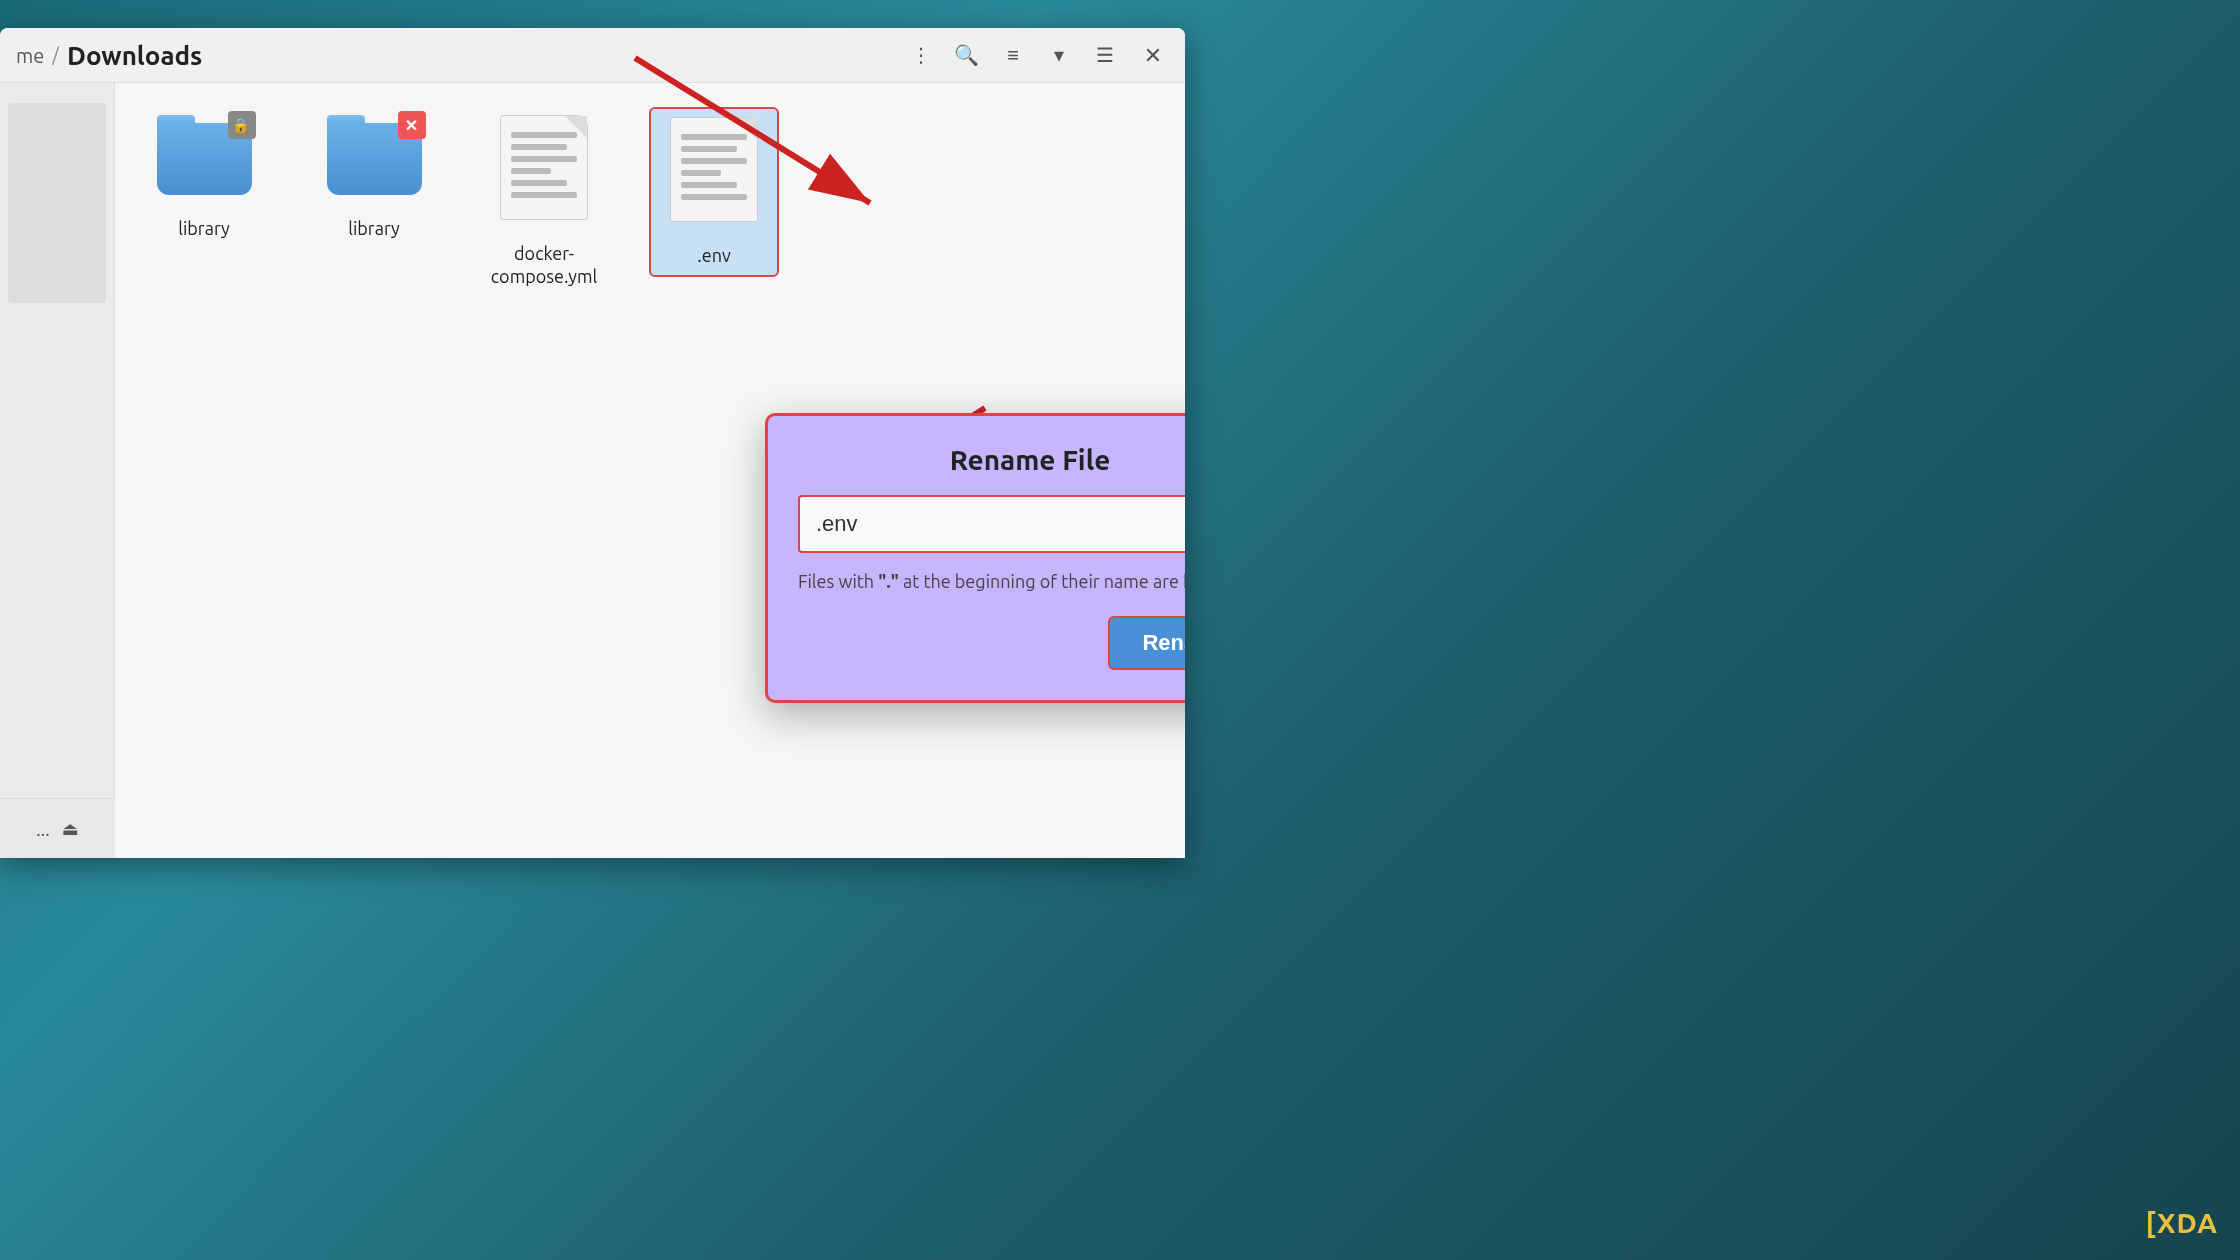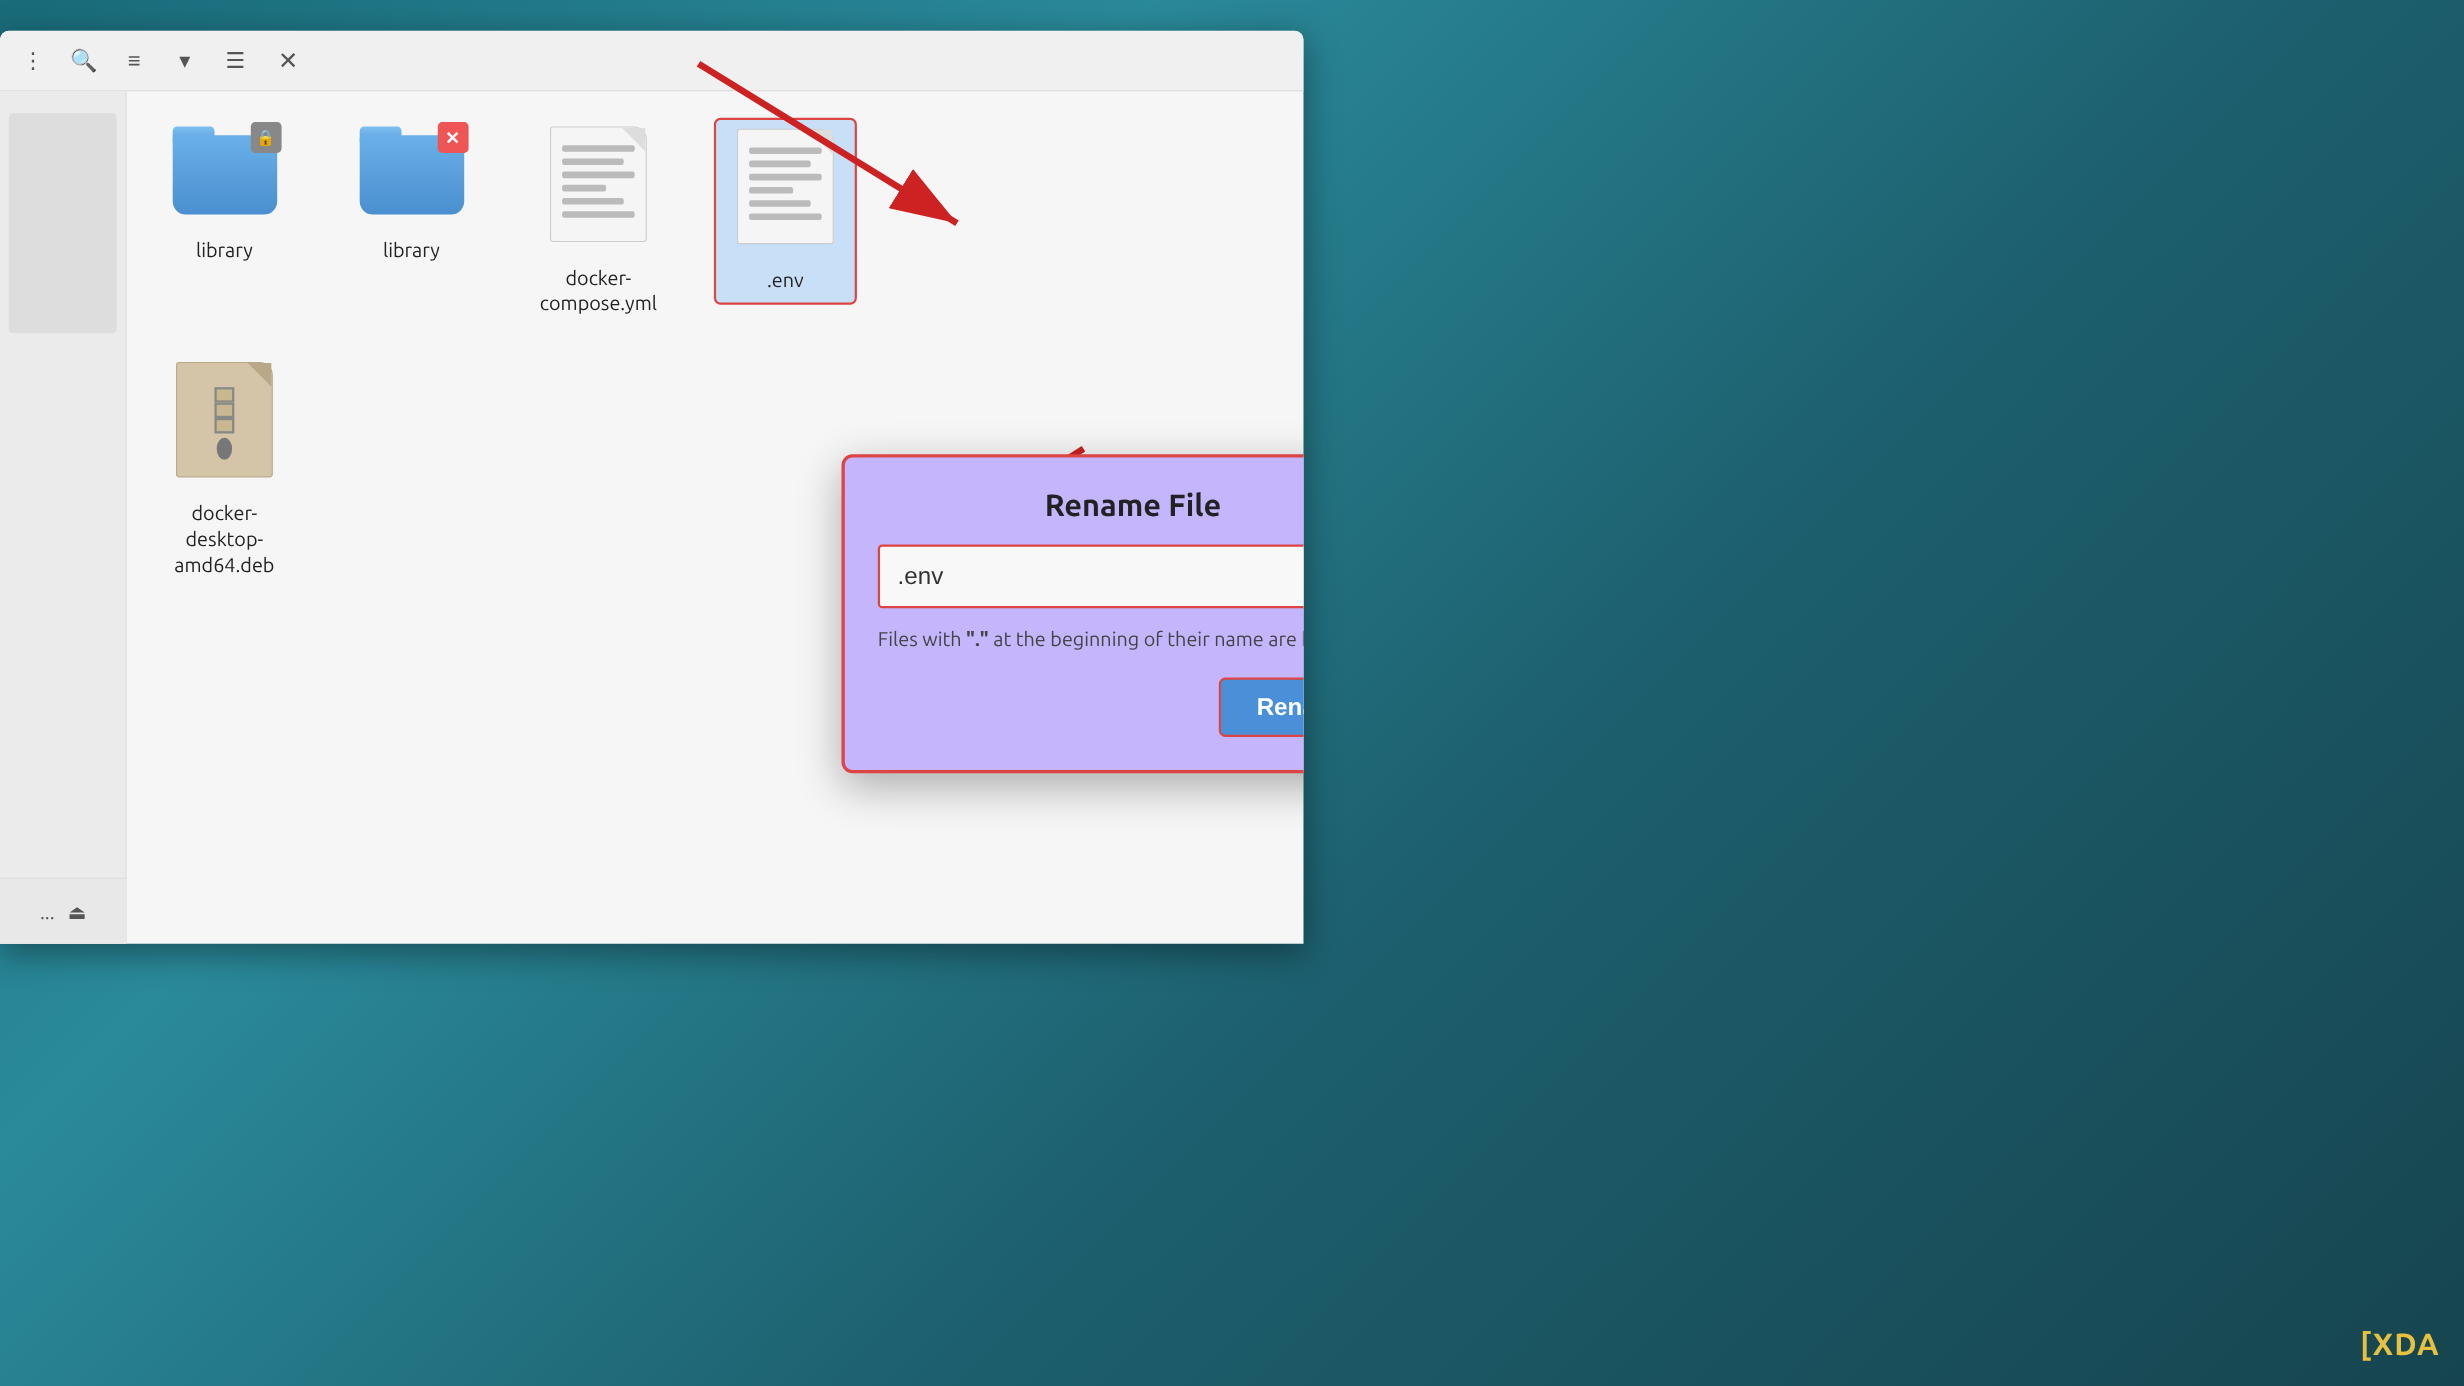--- a/index.html
+++ b/index.html
@@ -403,20 +403,25 @@
       font-size: 18px;
       color: #555;
     }
   </style>
 </head>
 <body>
 
 <div class="file-manager">
 
   <div class="title-bar">
+    <div class="breadcrumb">
+      <span class="breadcrumb-home">me</span>
+      <span class="breadcrumb-sep">/</span>
+      <span class="breadcrumb-current">Downloads</span>
+    </div>
     <div class="title-bar-actions">
       <div class="title-bar-icon">⋮</div>
       <div class="title-bar-icon">🔍</div>
       <div class="title-bar-icon">≡</div>
       <div class="title-bar-icon">▾</div>
       <div class="title-bar-icon">☰</div>
       <div class="close-btn">✕</div>
     </div>
   </div>
 
@@ -471,33 +476,20 @@
             <div class="doc-line long"></div>
             <div class="doc-line short"></div>
             <div class="doc-line medium"></div>
             <div class="doc-line long"></div>
           </div>
           <span class="file-label">.env</span>
         </div>
 
       </div>
 
-      <div class="file-row">
-        <div class="file-item">
-          <div class="zip-icon">
-            <div class="zip-stripe">
-              <div class="zip-seg"></div>
-              <div class="zip-seg"></div>
-              <div class="zip-seg"></div>
-            </div>
-            <div class="zip-zipper"></div>
-          </div>
-          <span class="file-label">docker-desktop-<br>amd64.deb</span>
-        </div>
-      </div>
 
     </div>
   </div>
 
   <div class="rename-dialog dialog-red-border">
     <div class="dialog-title">Rename File</div>
     <input class="dialog-input" type="text" value=".env" style="">
     <div class="dialog-hint">
       Files with <em>"."</em> at the beginning of their name are hidden.
     </div>

